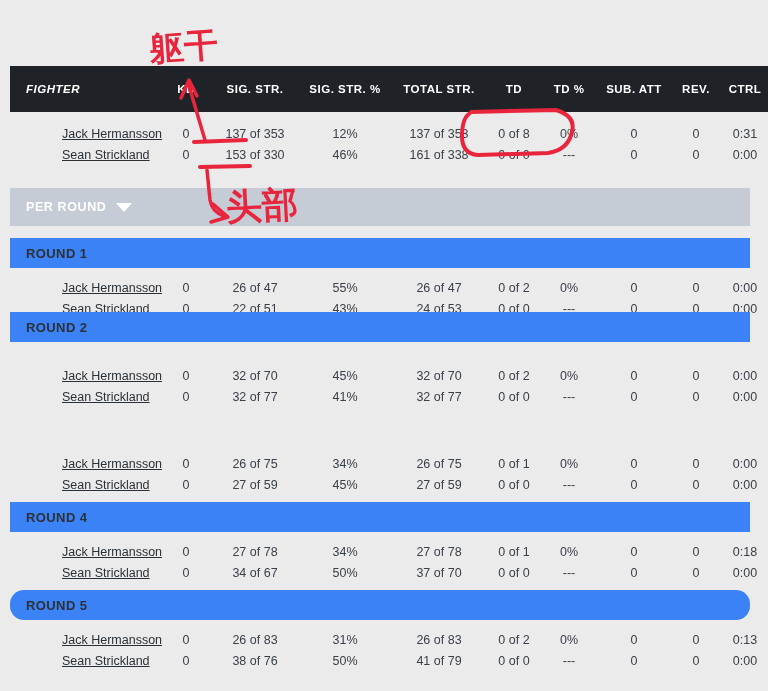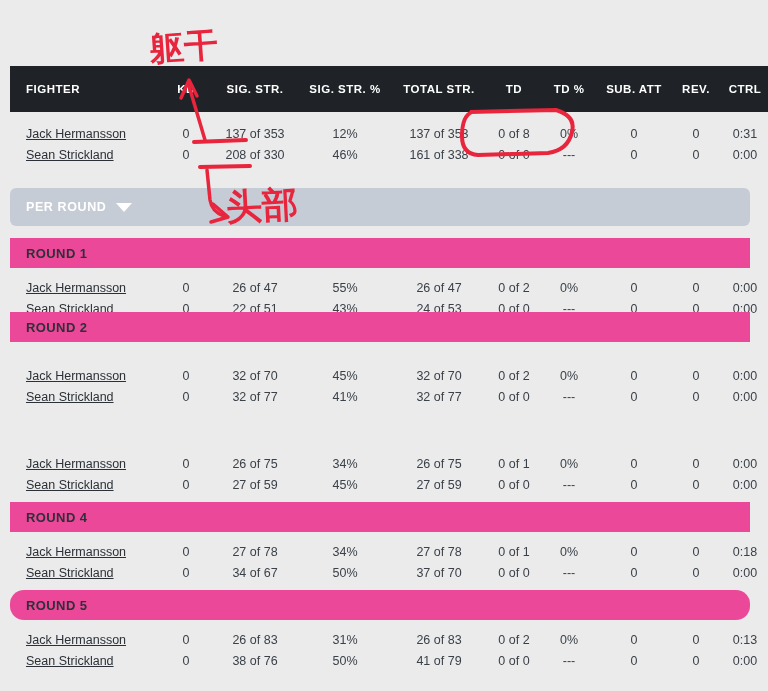--- a/index.html
+++ b/index.html
@@ -59,40 +59,42 @@
     font-size: 11.5px;
     font-weight: bold;
     letter-spacing: 0.5px;
     height: 46px;
     vertical-align: middle;
     text-align: center;
   }
   .hdr-row th.fighter-col {
     text-align: left;
     padding-left: 16px;
+    font-style: italic;
   }
 
   .data-row td {
     font-size: 12.5px;
     color: #3b4149;
     height: 21px;
     line-height: 21px;
     text-align: center;
     vertical-align: middle;
     white-space: nowrap;
   }
   .data-row td.fighter-col {
     text-align: left;
     padding-left: 16px;
   }
   .fighter-link {
     color: #2b3137;
     text-decoration: underline;
     font-size: 12.5px;
     cursor: pointer;
+    margin-left: 36px;
   }
 
   .data-block {
     background: #ebebeb;
   }
 
   
   col.c-fighter { width: 150px; }
   col.c-kd      { width: 52px; }
   col.c-sig     { width: 86px; }
@@ -108,21 +110,20 @@
   .per-round-bar {
     position: absolute;
     left: 10px;
     width: 740px;
     height: 38px;
     background: #c6ccd6;
     display: flex;
     align-items: center;
     padding-left: 16px;
     box-sizing: border-box;
-    border-radius: 6px;
   }
   .per-round-label {
     color: #ffffff;
     font-size: 12.5px;
     font-weight: bold;
     letter-spacing: 0.6px;
   }
   .caret {
     display: inline-block;
     margin-left: 10px;
@@ -131,21 +132,21 @@
     border-right: 8px solid transparent;
     border-top: 9px solid #ffffff;
   }
 
   
   .round-bar {
     position: absolute;
     left: 10px;
     width: 740px;
     height: 30px;
-    background: #ec4899;
+    background: #3b82f6;
     display: flex;
     align-items: center;
     padding-left: 16px;
     box-sizing: border-box;
   }
   .round-label {
     color: #2b3137;
     font-size: 13px;
     font-weight: bold;
     letter-spacing: 0.4px;
@@ -224,21 +225,21 @@
         <td>137 of 353</td>
         <td>0 of 8</td>
         <td>0%</td>
         <td>0</td>
         <td>0</td>
         <td>0:31</td>
       </tr>
       <tr class="data-row">
         <td class="fighter-col"><span class="fighter-link">Sean Strickland</span></td>
         <td>0</td>
-        <td>208 of 330</td>
+        <td>153 of 330</td>
         <td>46%</td>
         <td>161 of 338</td>
         <td>0 of 0</td>
         <td>---</td>
         <td>0</td>
         <td>0</td>
         <td>0:00</td>
       </tr>
       <tr style="height:14px;">
           <td colspan="10"></td>

